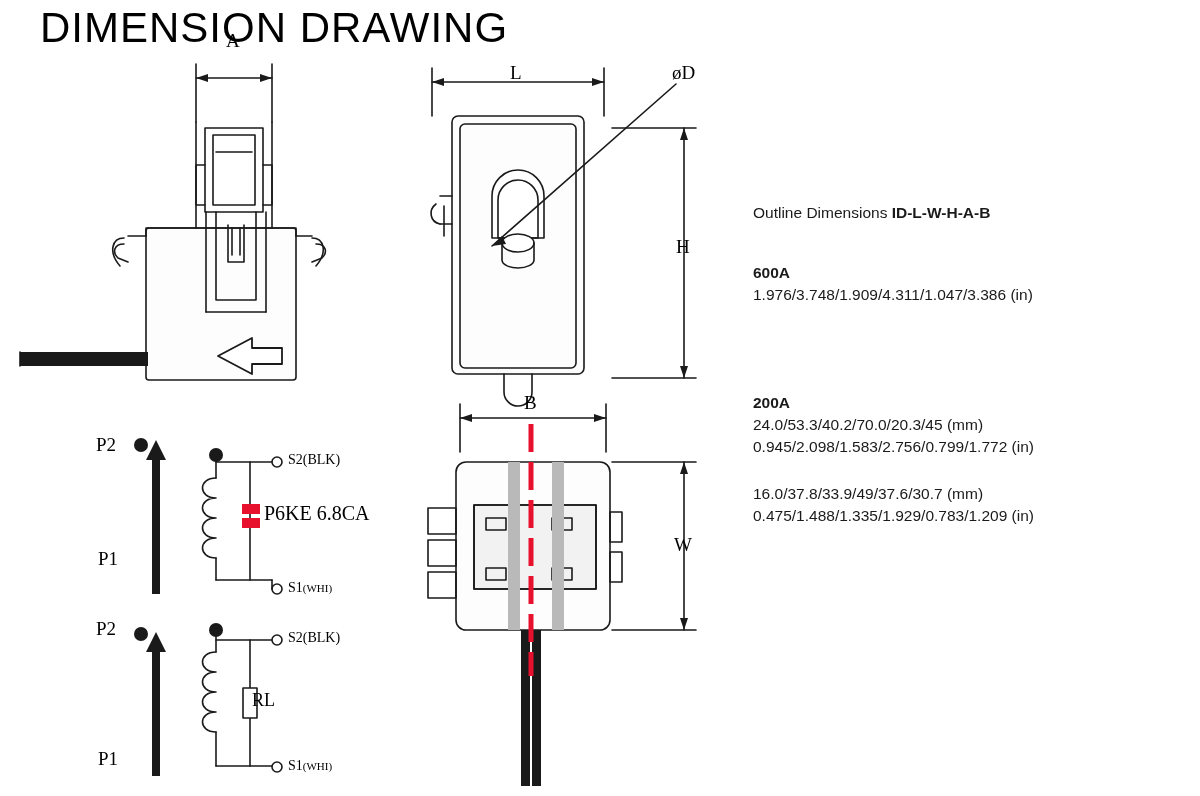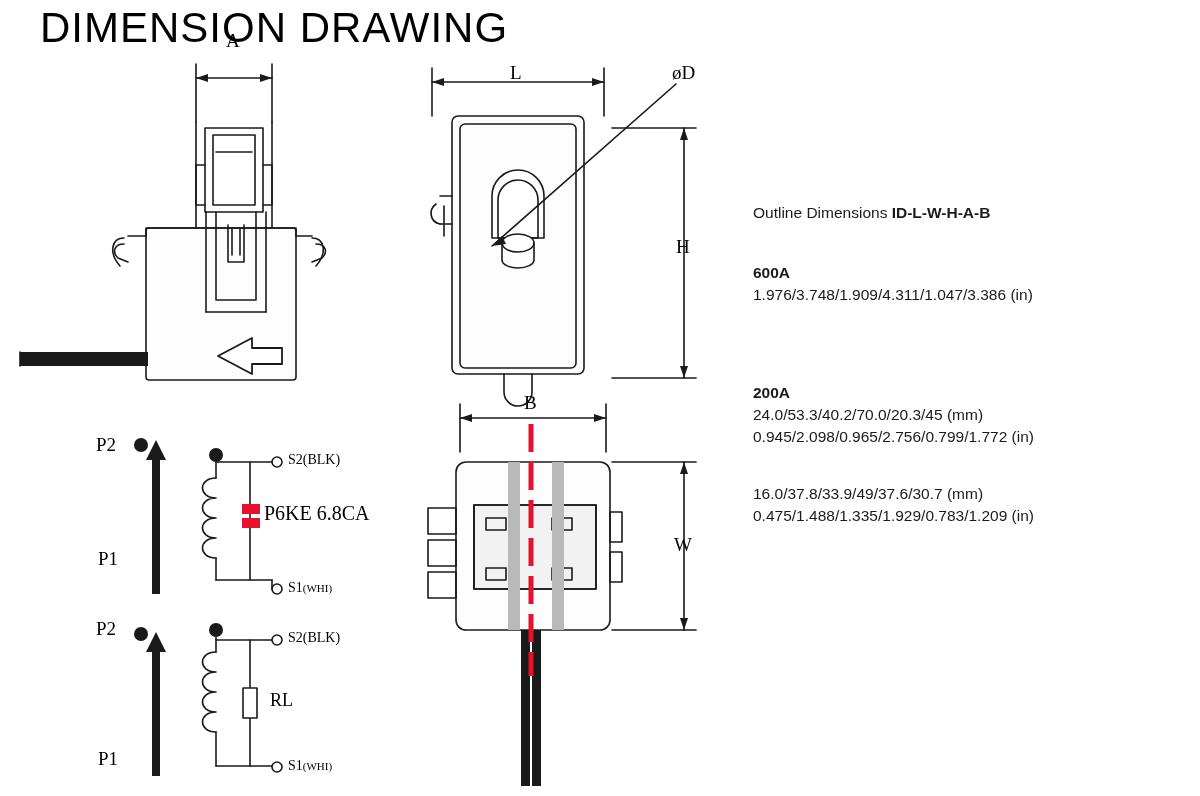--- a/index.html
+++ b/index.html
@@ -203,33 +203,33 @@
   <span>S1</span><span style="font-size:11px;">(WHI)</span>
 </div>
 <div class="lbl" style="left:264px;top:502px;font-size:20px;font-family:'Liberation Serif',serif;">P6KE 6.8CA</div>
 
 <div class="lbl-b" style="left:96px;top:618px;">P2</div>
 <div class="lbl-b" style="left:98px;top:748px;">P1</div>
 <div class="lbl-s" style="left:288px;top:630px;">S2(BLK)</div>
 <div class="lbl-s" style="left:288px;top:758px;">
   <span>S1</span><span style="font-size:11px;">(WHI)</span>
 </div>
-<div class="lbl" style="left:270px;top:690px;font-size:18px;">RL</div>
+<div class="lbl" style="left:252px;top:690px;font-size:18px;">RL</div>
 
 <div class="spec" style="top:202px;">
   <span>Outline Dimensions </span><b>ID-L-W-H-A-B</b>
 </div>
 
 <div class="spec" style="top:262px;">
   <div style="font-weight:bold;">600A</div>
   <div>1.976/3.748/1.909/4.311/1.047/3.386 (in)</div>
 </div>
 
-<div class="spec" style="top:382px;">
+<div class="spec" style="top:392px;">
   <div style="font-weight:bold;">200A</div>
   <div>24.0/53.3/40.2/70.0/20.3/45 (mm)</div>
-  <div>0.945/2.098/0.965/2.756/0.799/1.772 (in)</div>
+  <div>0.945/2.098/1.583/2.756/0.799/1.772 (in)</div>
 </div>
 
 <div class="spec" style="top:483px;">
   <div>16.0/37.8/33.9/49/37.6/30.7 (mm)</div>
   <div>0.475/1.488/1.335/1.929/0.783/1.209 (in)</div>
 </div>
 
 </body></html>

